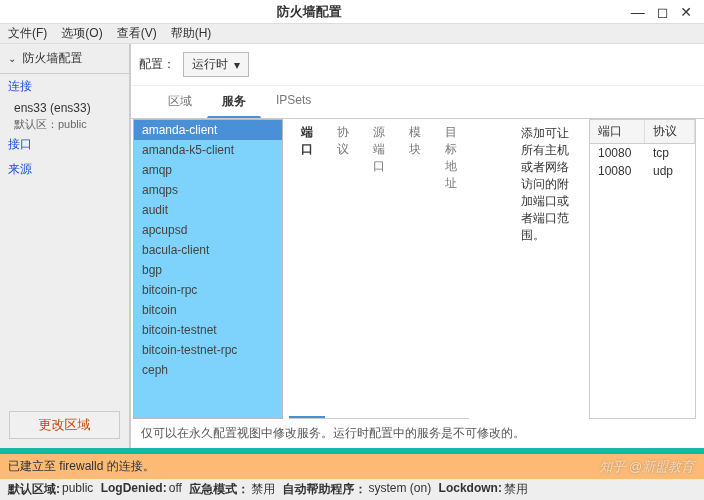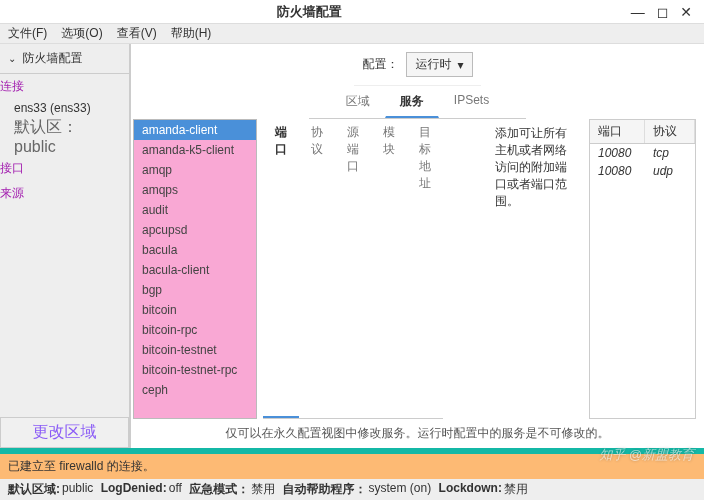--- a/index.html
+++ b/index.html
@@ -7,53 +7,53 @@
 .titlebar { background: #fff; height: 24px; display: flex; align-items: center; border-bottom: 1px solid #ddd; }
 .titlebar .title { flex: 1; text-align: center; font-weight: bold; font-size: 13px; }
 .titlebar .winbtns { display: flex; gap: 12px; padding: 0 12px; font-size: 14px; }
 .winbtns span { cursor: pointer; }
 .menubar { background: #eee; height: 20px; display: flex; align-items: center; padding: 0 8px; gap: 14px; border-bottom: 1px solid #ddd; font-size: 12px; }
 .menubar span { cursor: pointer; }
 .main { display: flex; height: 404px; }
 .sidebar { width: 130px; background: #eee; border-right: 1px solid #ccc; display: flex; flex-direction: column; }
 .sidebar-hdr { padding: 6px 8px; display: flex; align-items: center; gap: 6px; border-bottom: 1px solid #ccc; }
 .sidebar-hdr .chev { font-size: 10px; }
-.side-section { padding: 4px 0; font-size: 12px; color: #a21caf; }
+.side-section { padding: 4px 8px; font-size: 12px; color: #1d4ed8; }
 .side-item { padding: 2px 14px; font-size: 12px; }
-.side-sub { padding: 0 14px; font-size: 16px; color: #666; }
+.side-sub { padding: 0 14px; font-size: 11px; color: #666; }
 .side-flex { flex: 1; }
-.side-btn { margin: 0; padding: 4px 8px; border: 1px solid #ccc; background: #f0f0f0; color: #8b5cf6; text-align: center; font-size: 16px; }
-.content { flex: 1; background: #fff; display: flex; flex-direction: column; border-left: 1px solid #ccc; align-items: center; }
+.side-btn { margin: 9px; padding: 4px 8px; border: 1px solid #ccc; background: #f0f0f0; color: #c2410c; text-align: center; font-size: 13px; }
+.content { flex: 1; background: #fff; display: flex; flex-direction: column; border-left: 1px solid #ccc; }
 .content-top { padding: 8px; display: flex; align-items: center; gap: 8px; border-bottom: 1px solid #eee; }
 .dropdown { border: 1px solid #bbb; padding: 3px 8px; display: inline-flex; align-items: center; gap: 6px; background: #f5f5f5; cursor: pointer; }
 .tabs { display: flex; padding: 0 22px; border-bottom: 1px solid #ccc; gap: 0; }
 .tab { padding: 6px 14px; color: #777; cursor: pointer; border: 1px solid transparent; border-bottom: none; }
 .tab.active { color: #333; font-weight: bold; border-bottom: 2px solid #4a90d9; }
 .desc { padding: 8px 10px; font-size: 12px; }
 .mid { display: flex; flex: 1; overflow: hidden; padding: 0 2px; }
-.svclist { width: 124px; border: 1px solid #bbb; overflow-y: auto; background: #f9a8d4; }
+.svclist { width: 150px; border: 1px solid #bbb; overflow-y: auto; background: #7dd3fc; }
 .svclist div { padding: 3px 8px; font-size: 12px; cursor: pointer; color: #444; }
 .svclist div.sel { background: #4a90d9; color: #fff; }
 .detail { flex: 1; display: flex; flex-direction: row; margin-left: 6px; }
 .dtabs { display: flex; border-bottom: 1px solid #ccc; }
 .dtab { padding: 5px 12px; color: #777; cursor: pointer; font-size: 12px; }
 .dtab.active { color: #333; font-weight: bold; border-bottom: 2px solid #4a90d9; }
 .dtxt { padding: 6px 8px; font-size: 12px; margin-left: 44px; }
 .ptable { border: 1px solid #ccc; margin: 0 6px; flex: 1; }
 .ptable-hdr { display: flex; background: #f5f5f5; border-bottom: 1px solid #ccc; }
 .ptable-hdr div { padding: 3px 8px; font-size: 12px; border-right: 1px solid #ddd; }
-.ptable-row { display: flex; font-style: italic; }
+.ptable-row { display: flex; }
 .ptable-row div { padding: 2px 8px; font-size: 12px; }
 .col1 { width: 55px; }
 .col2 { width: 50px; }
 .footnote { padding: 6px 10px; font-size: 12px; color: #555; }
 .statusbar { background: #fdba74; border-top: 6px solid #14b8a6; padding: 4px 8px; font-size: 12px; }
 .statusbar2 { background: #eee; padding: 2px 8px; font-size: 12px; display: flex; gap: 2px; flex-wrap: wrap; }
 .statusbar2 b { font-weight: bold; }
-.watermark { position: absolute; right: 10px; bottom: 36px; color: rgba(255,255,255,0.6); font-size: 13px; font-style: italic; text-shadow: 0 0 3px rgba(0,0,0,0.3); pointer-events: none; }
+.watermark { position: absolute; right: 10px; bottom: 24px; color: rgba(255,255,255,0.6); font-size: 13px; font-style: italic; text-shadow: 0 0 3px rgba(0,0,0,0.3); pointer-events: none; }
 </style>
 </head>
 <body>
 
 <div class="titlebar">
   <div class="title">防火墙配置</div>
   <div class="winbtns">
     <span>—</span>
     <span>◻</span>
     <span>✕</span>
@@ -99,25 +99,24 @@
 
 
     <div class="mid">
       <div class="svclist" id="svclist">
           <div class="sel">amanda-client</div>
           <div>amanda-k5-client</div>
           <div>amqp</div>
           <div>amqps</div>
           <div>audit</div>
           <div>apcupsd</div>
-          <div>bacula</div>
           <div>bacula-client</div>
           <div>bgp</div>
+          <div>bitcoin-rpc</div>
           <div>bitcoin</div>
-          <div>bitcoin-rpc</div>
           <div>bitcoin-testnet</div>
           <div>bitcoin-testnet-rpc</div>
           <div>ceph</div>
         </div>
       <div class="detail">
         <div class="dtabs">
           <div class="dtab active">端口</div>
           <div class="dtab">协议</div>
           <div class="dtab">源端口</div>
           <div class="dtab">模块</div>

